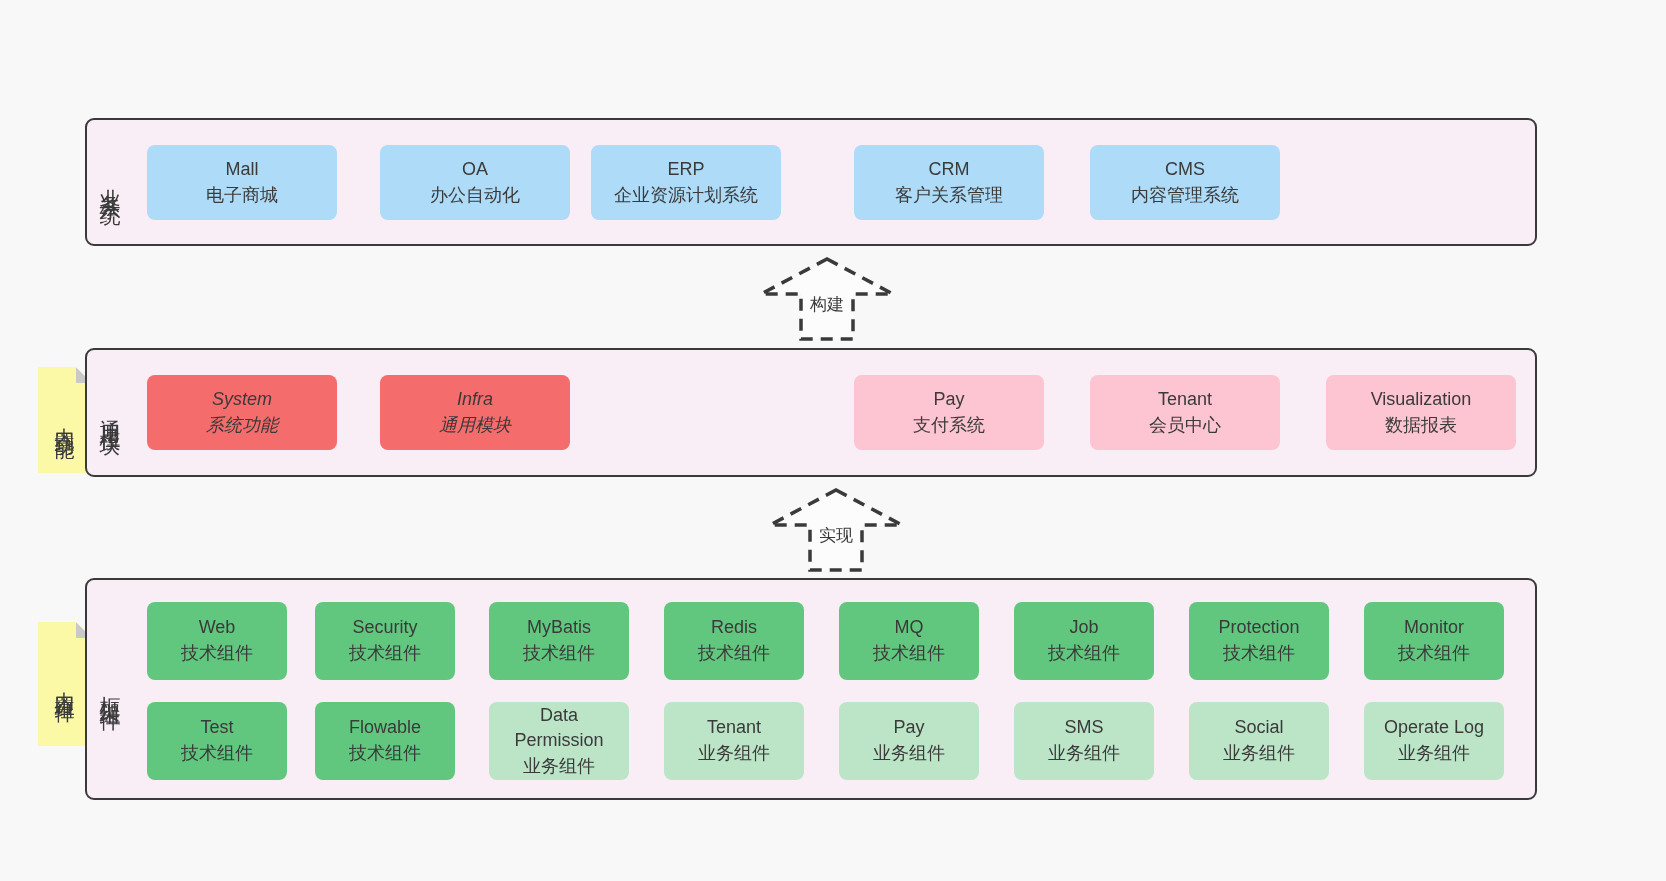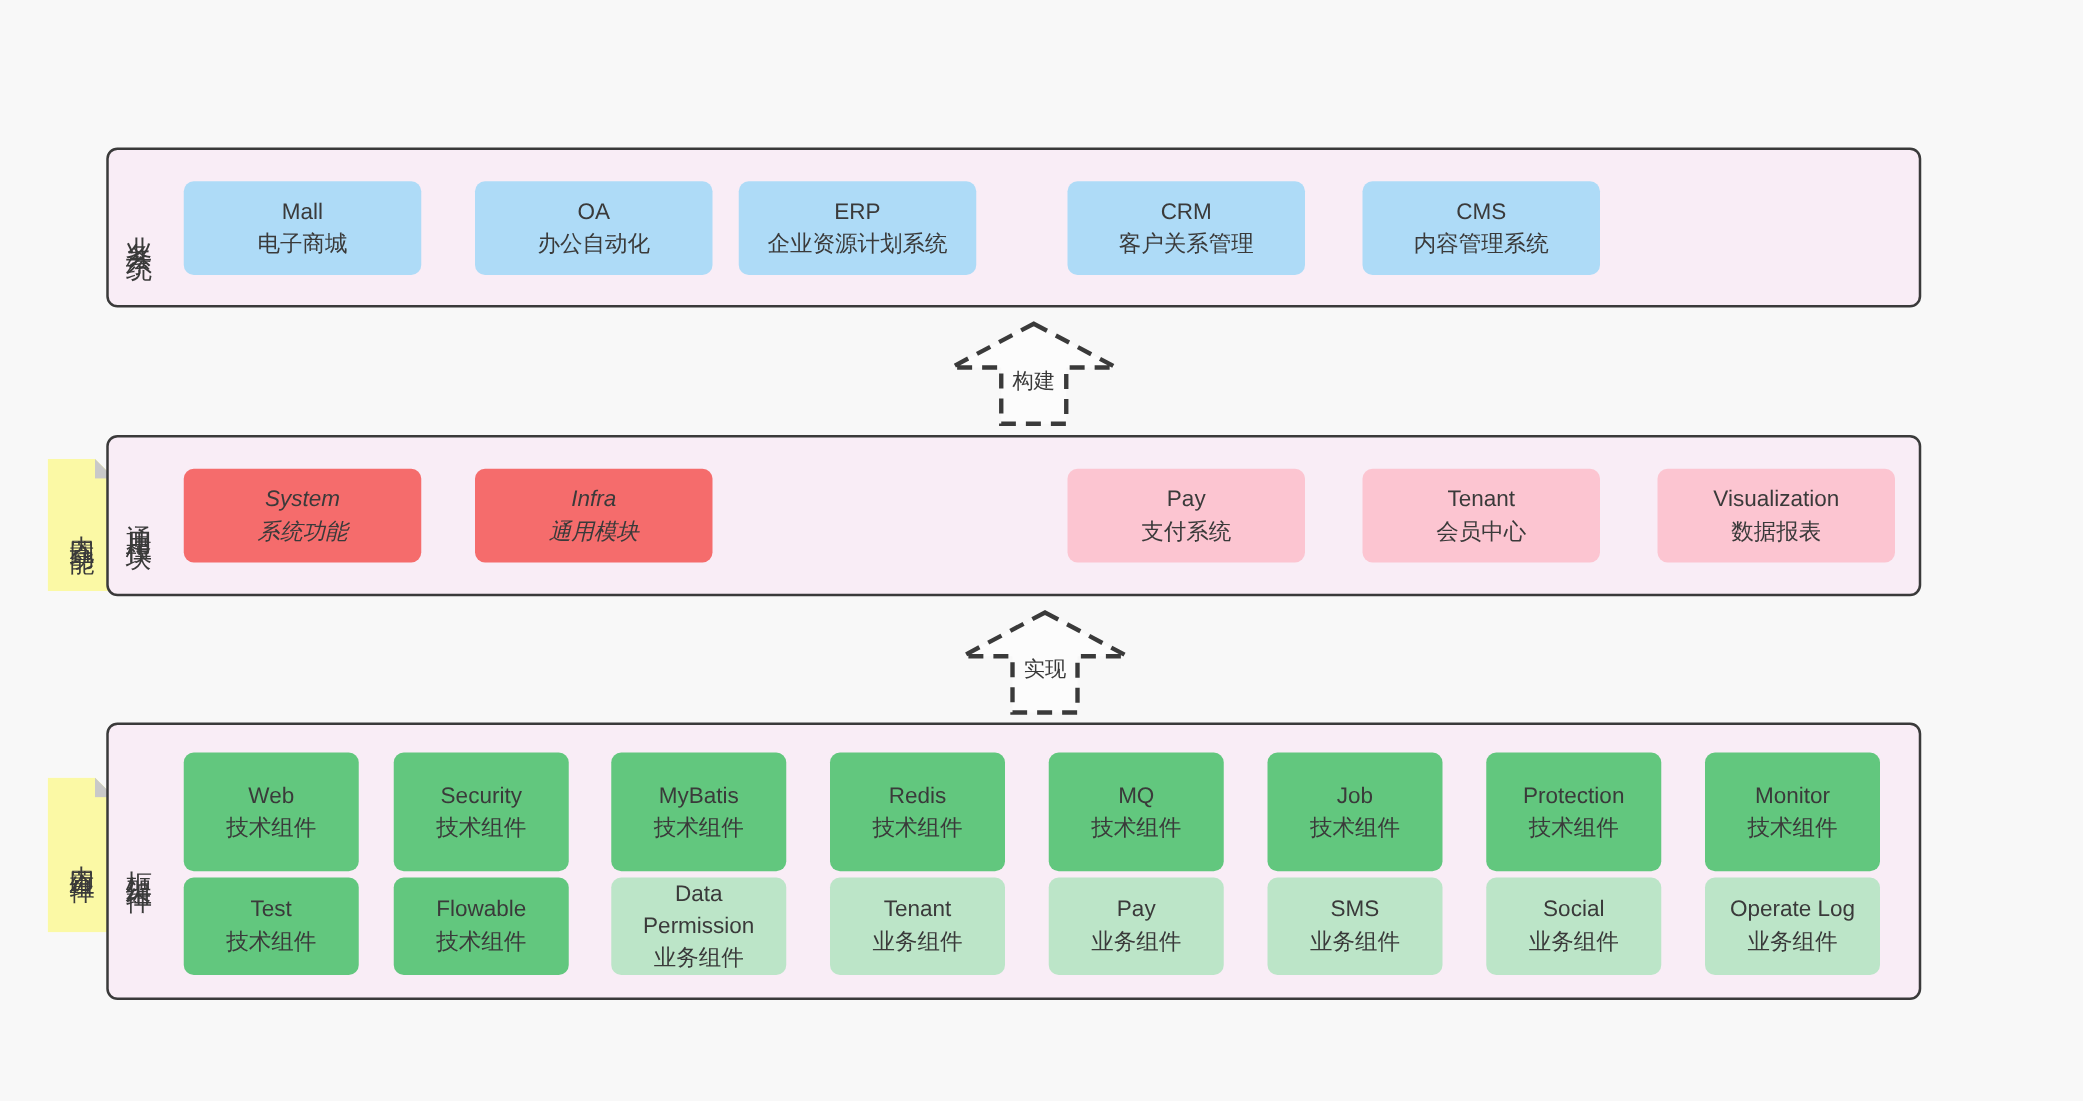--- a/index.html
+++ b/index.html
@@ -46,21 +46,21 @@
     align-items: center;
     justify-content: center;
     text-align: center;
     font-size: 18px;
     line-height: 1.42;
     color: var(--text, #3a3a3a);
     padding: 8px 6px;
     box-sizing: border-box;
   }
   .row-top    { top: 25px;  width: 190px; height: 75px; }
-  .fw-row1    { top: 22px;  width: 140px; height: 95px; }
+  .fw-row1    { top: 22px;  width: 140px; height: 78px; }
   .fw-row2    { top: 122px; width: 140px; height: 78px; }
   .blue       { background: var(--blue, #aedbf7); }
   .red        { background: var(--red, #f56c6c); font-style: italic; }
   .pink       { background: var(--pink, #fcc5d1); }
   .green      { background: var(--green, #62c77e); }
   .lightgreen { background: var(--light_green, #bce5c8); }
   .sticky {
     position: absolute;
     width: 54px;
     background: var(--yellow, #fbf9a5);

